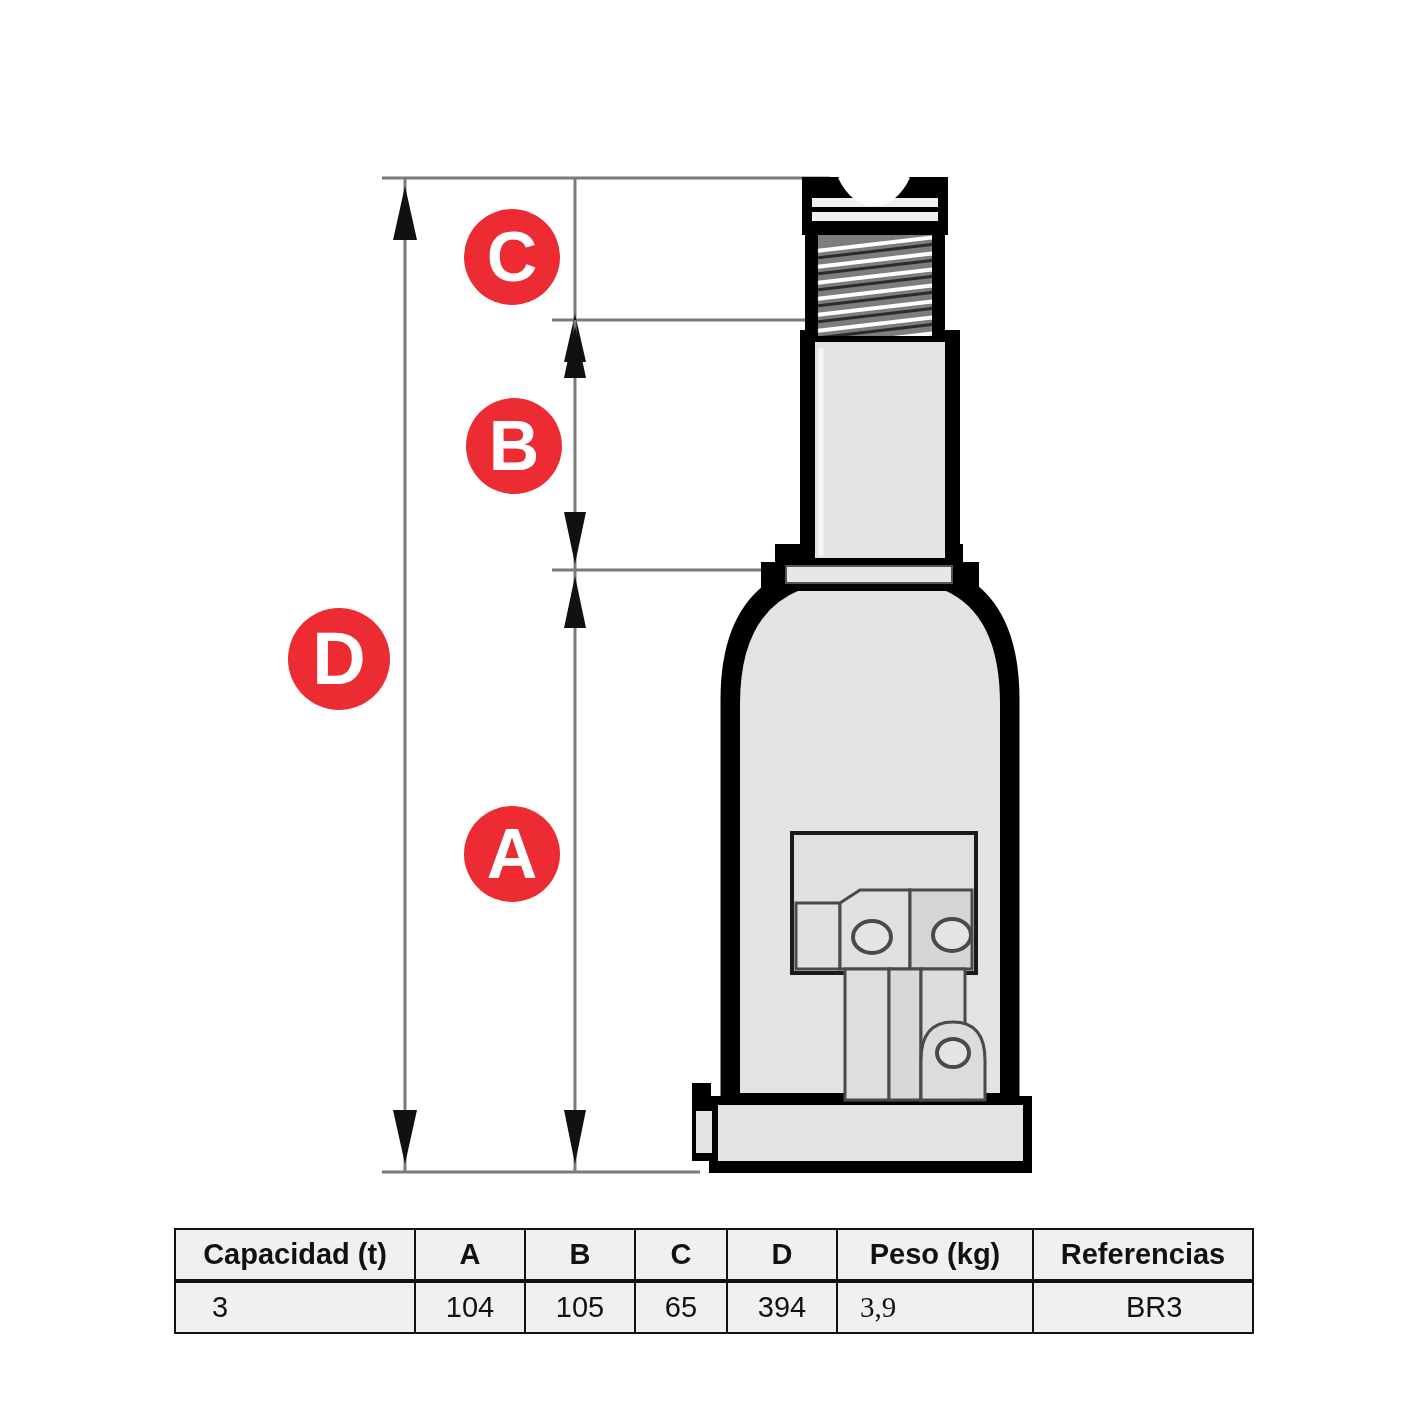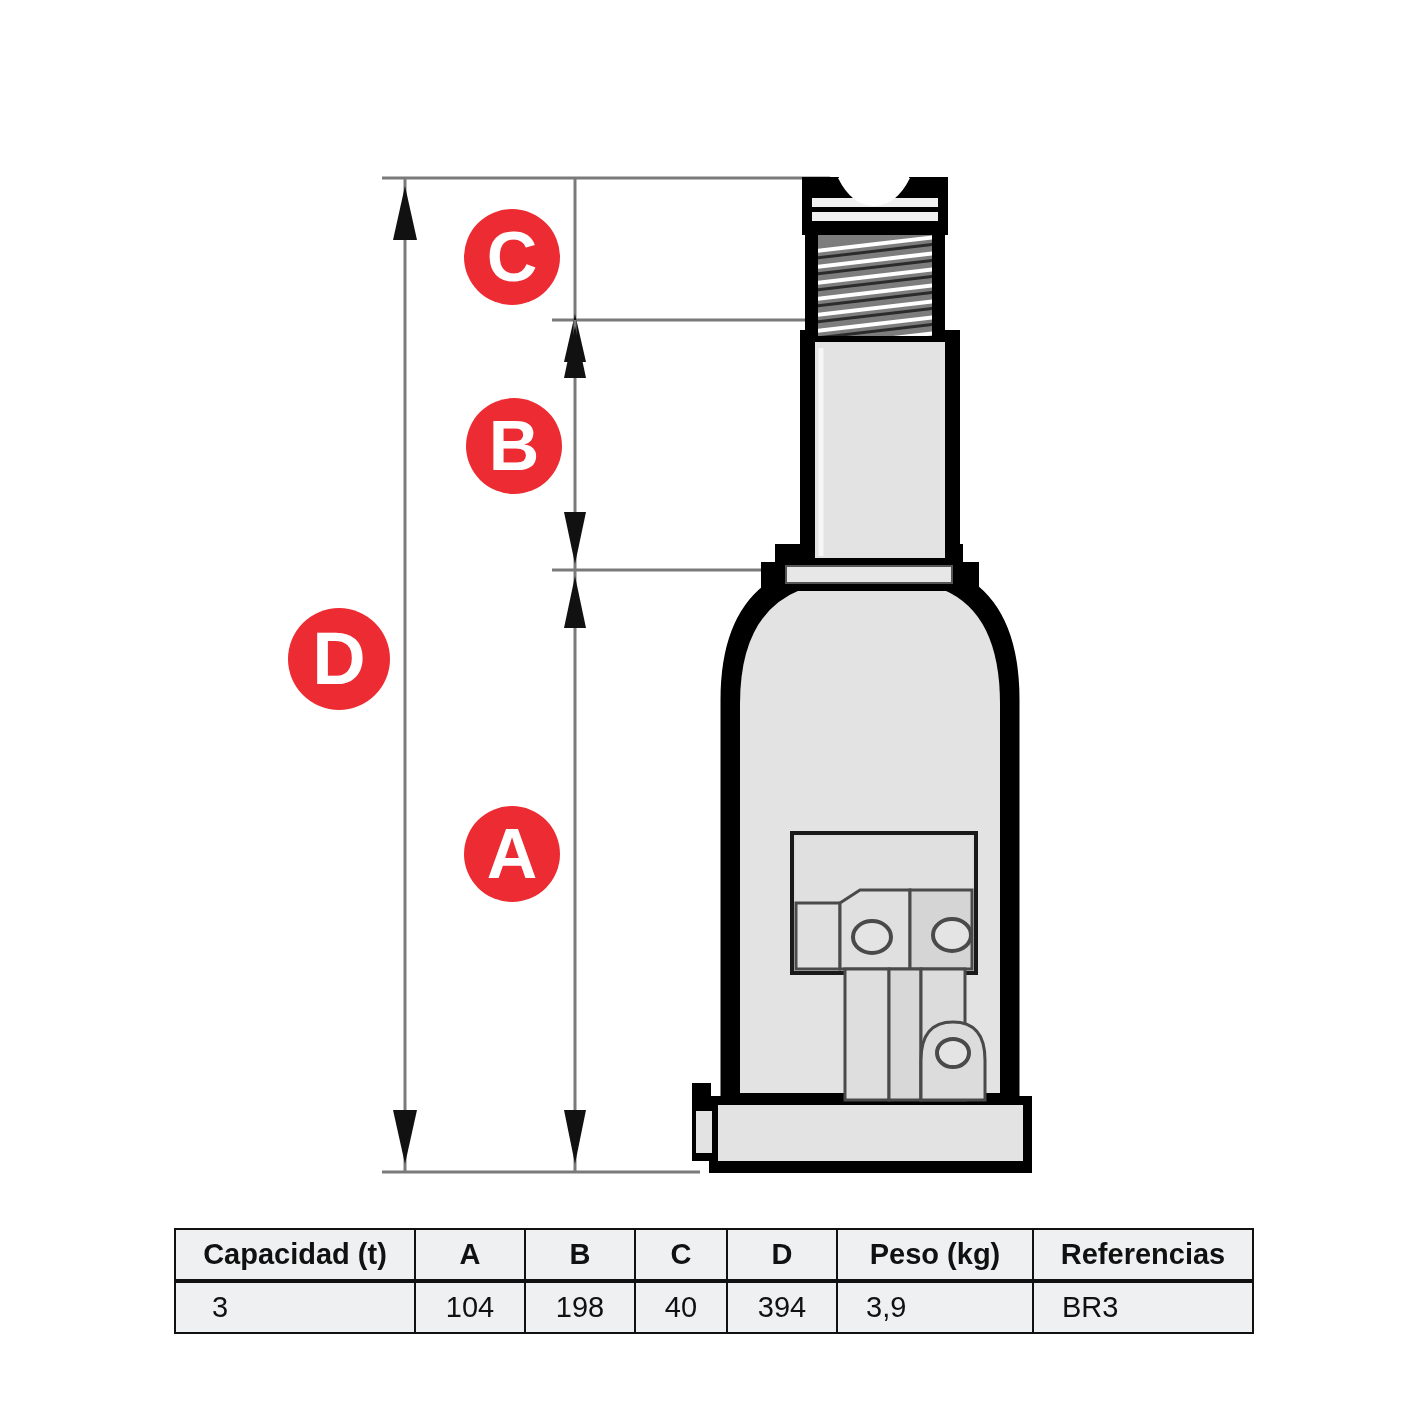--- a/index.html
+++ b/index.html
@@ -69,23 +69,23 @@
     text-align: center;
     border-bottom-width: 4px;
   }
   table.spec td {
     font-weight: 400;
     font-size: 29px;
     text-align: center;
   }
   table.spec td.cell-weight,
   table.spec td.cell-ref { text-align: left; padding-left: 22px; }
-  table.spec td.cell-ref { padding-left: 28px; }
+  table.spec td.cell-ref { padding-left: 92px; }
   table.spec td.cell-capacity { text-align: left; padding-left: 36px; }
-  table.spec td.cell-weight { padding-left: 28px; }
+  table.spec td.cell-weight { padding-left: 22px; font-family: Liberation Serif, serif; }
   col.c-cap  { width: 240px; }
   col.c-a    { width: 110px; }
   col.c-b    { width: 110px; }
   col.c-c    { width: 92px;  }
   col.c-d    { width: 110px; }
   col.c-peso { width: 196px; }
   col.c-ref  { width: 220px; }
 </style>
 </head>
 <body>
@@ -261,22 +261,22 @@
           <th>C</th>
           <th>D</th>
           <th>Peso (kg)</th>
           <th>Referencias</th>
         </tr>
       </thead>
       <tbody>
         <tr>
           <td class="cell-capacity">3</td>
           <td>104</td>
-          <td>198</td>
-          <td>40</td>
+          <td>105</td>
+          <td>65</td>
           <td>394</td>
           <td class="cell-weight">3,9</td>
           <td class="cell-ref">BR3</td>
         </tr>
       </tbody>
     </table>
   </div>
 
 </div>
 

